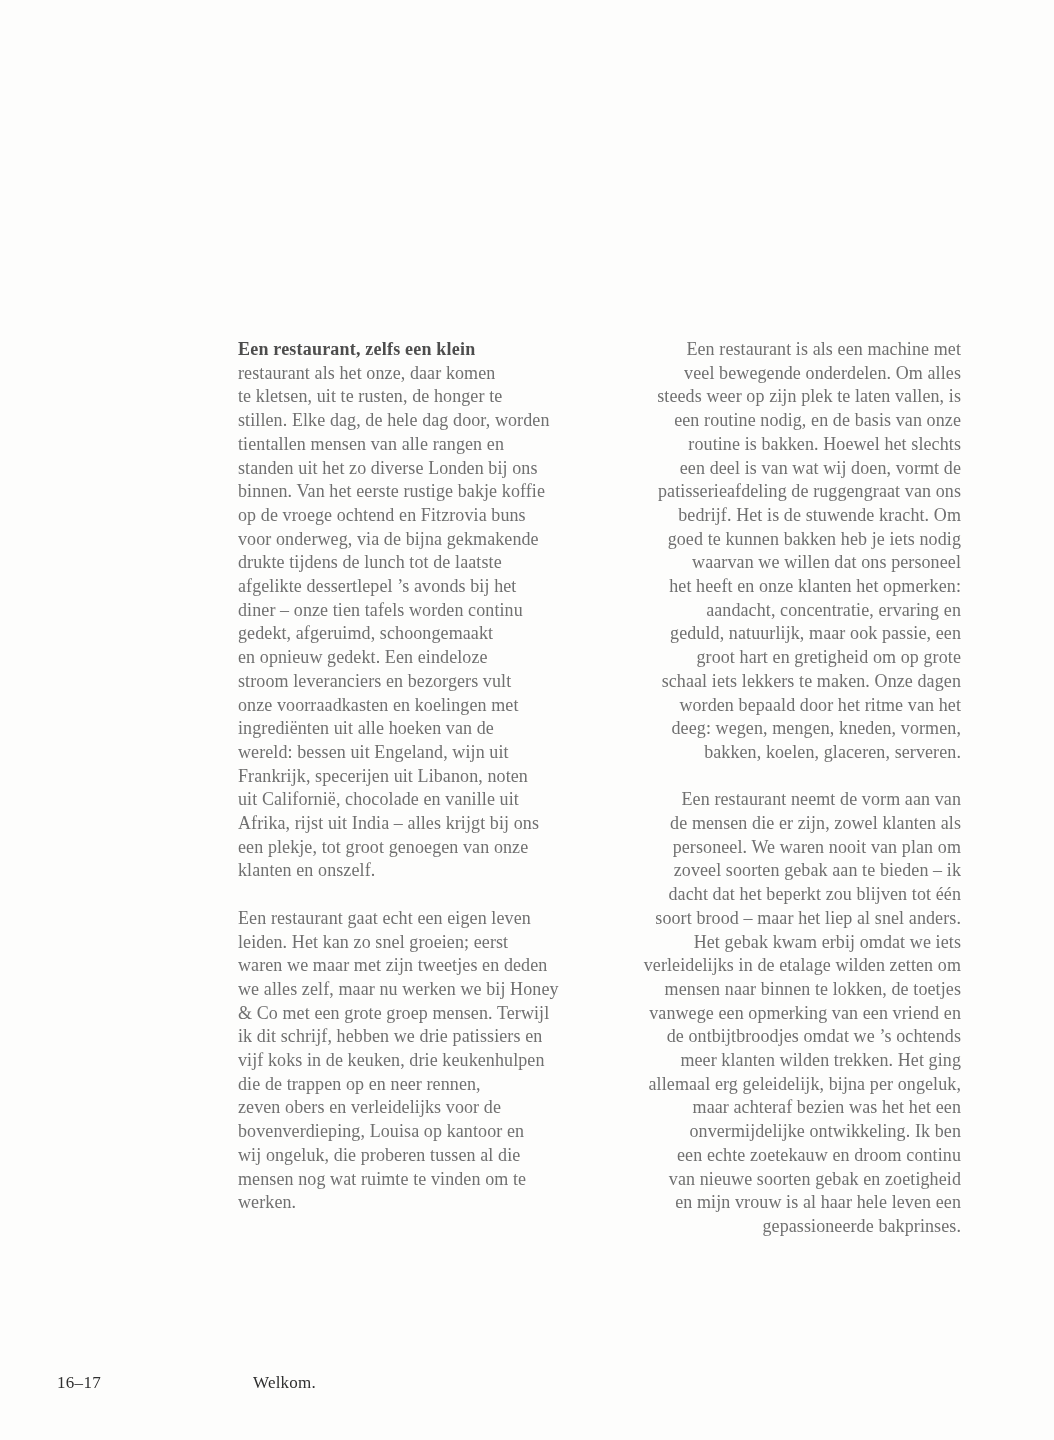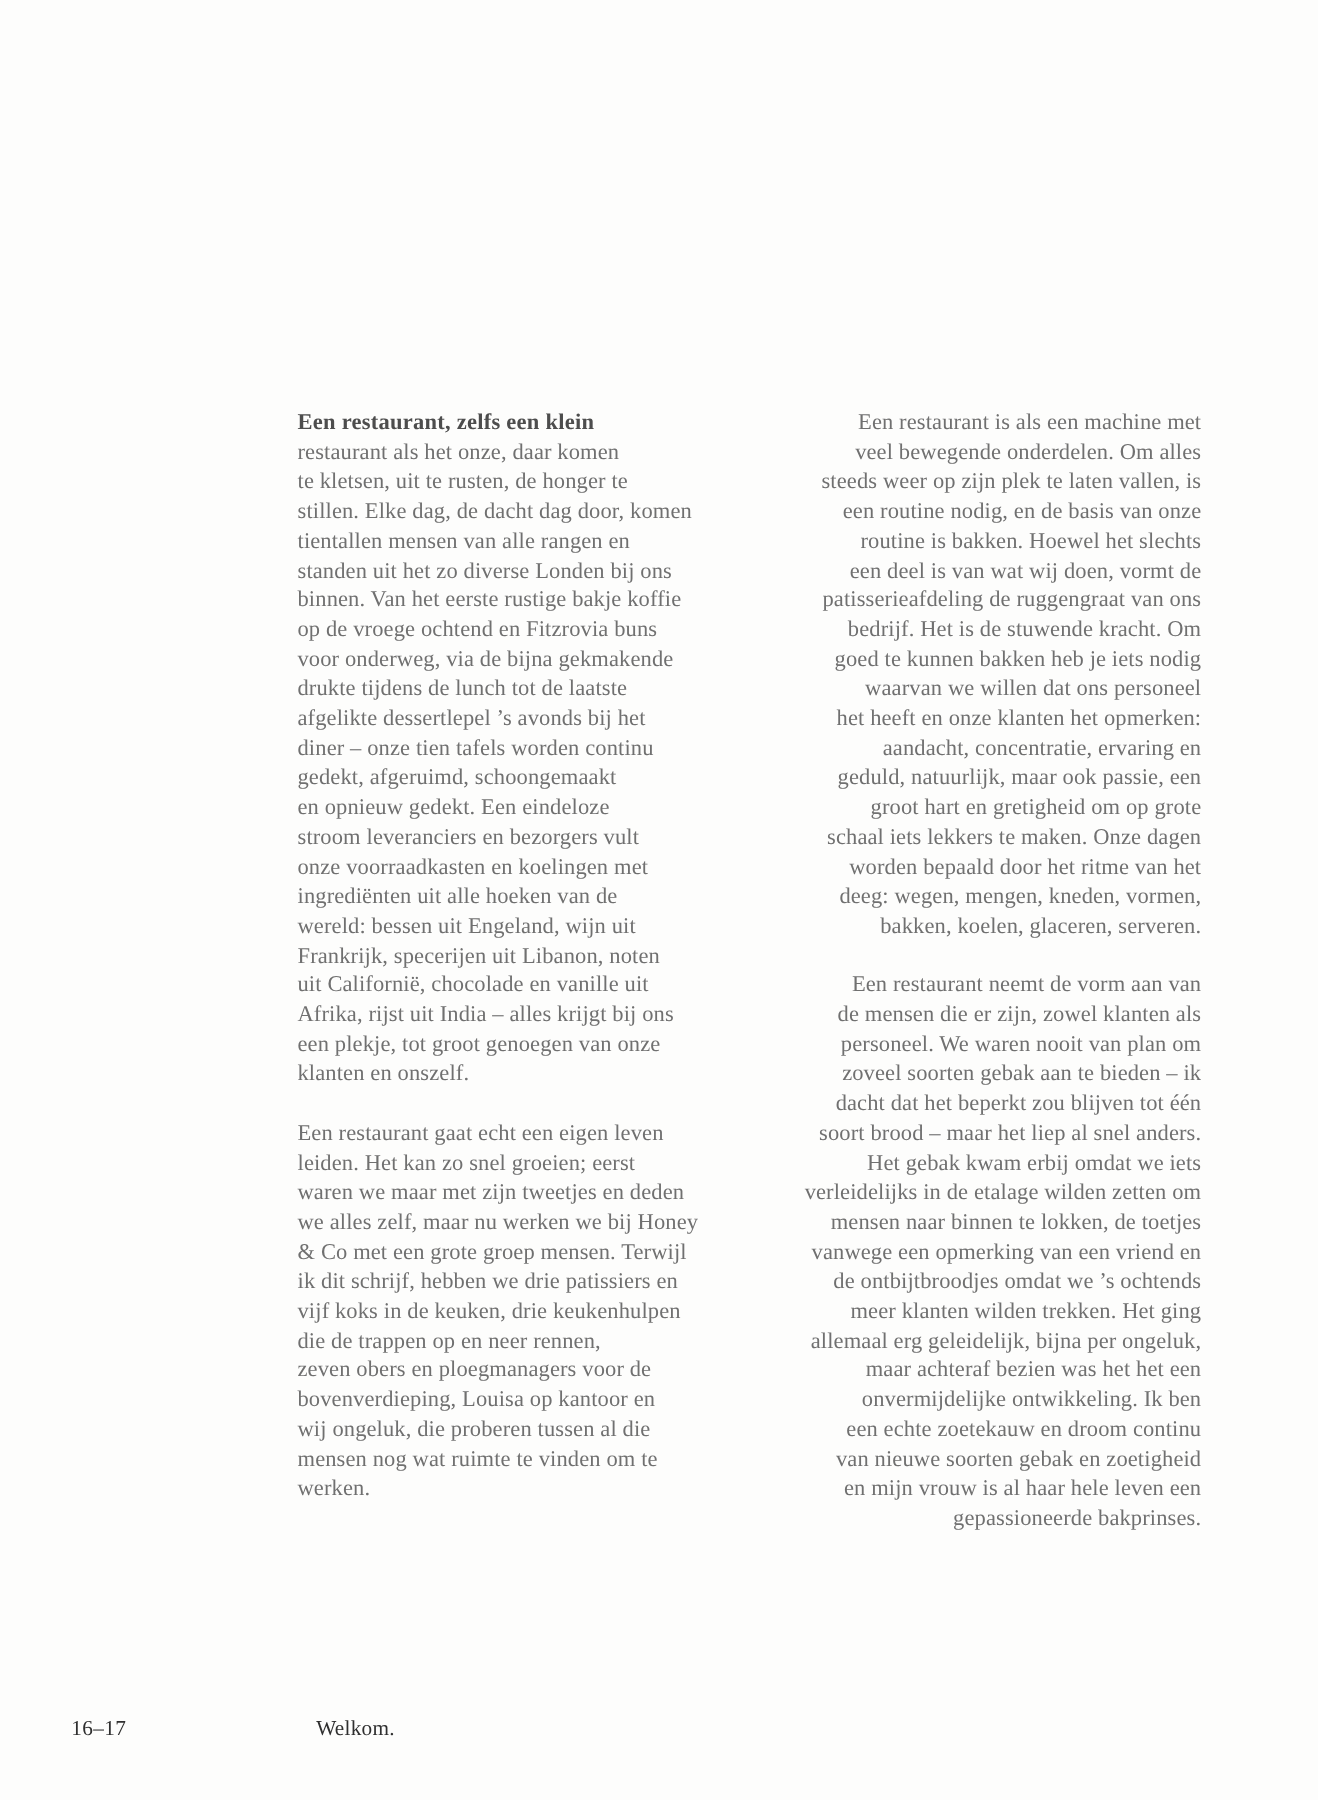--- a/index.html
+++ b/index.html
@@ -13,21 +13,21 @@
   .page {
     position: relative;
     width: 1054px;
     height: 1440px;
     background: var(--page-bg);
     font-family: "Liberation Serif", "DejaVu Serif", serif;
     overflow: hidden;
   }
   .column {
     position: absolute;
-    top: 326px;
+    top: 338px;
     font-size: 18px;
     line-height: 23.7px;
     color: var(--body-text);
     letter-spacing: 0.1px;
   }
   .column-left  { left: 238px; width: 350px; }
   .column-right { left: 601px; width: 360px; text-align: right; }
   .paragraph { margin-bottom: 23.7px; }
   .paragraph:last-child { margin-bottom: 0; }
   .line { white-space: nowrap; }
@@ -53,21 +53,21 @@
 <body>
 
 <div class="page">
 
   <main>
     <section class="column column-left">
         <div class="paragraph">
           <div class="line bold-lead">Een restaurant, zelfs een klein</div>
           <div class="line">restaurant als het onze, daar komen</div>
           <div class="line">te kletsen, uit te rusten, de honger te</div>
-          <div class="line">stillen. Elke dag, de dacht dag door, komen</div>
+          <div class="line">stillen. Elke dag, de hele dag door, worden</div>
           <div class="line">tientallen mensen van alle rangen en</div>
           <div class="line">standen uit het zo diverse Londen bij ons</div>
           <div class="line">binnen. Van het eerste rustige bakje koffie</div>
           <div class="line">op de vroege ochtend en Fitzrovia buns</div>
           <div class="line">voor onderweg, via de bijna gekmakende</div>
           <div class="line">drukte tijdens de lunch tot de laatste</div>
           <div class="line">afgelikte dessertlepel ’s avonds bij het</div>
           <div class="line">diner – onze tien tafels worden continu</div>
           <div class="line">gedekt, afgeruimd, schoongemaakt</div>
           <div class="line">en opnieuw gedekt. Een eindeloze</div>
@@ -83,21 +83,21 @@
         </div>
         <div class="paragraph">
           <div class="line">Een restaurant gaat echt een eigen leven</div>
           <div class="line">leiden. Het kan zo snel groeien; eerst</div>
           <div class="line">waren we maar met zijn tweetjes en deden</div>
           <div class="line">we alles zelf, maar nu werken we bij Honey</div>
           <div class="line">&amp; Co met een grote groep mensen. Terwijl</div>
           <div class="line">ik dit schrijf, hebben we drie patissiers en</div>
           <div class="line">vijf koks in de keuken, drie keukenhulpen</div>
           <div class="line">die de trappen op en neer rennen,</div>
-          <div class="line">zeven obers en ploegmanagers voor de</div>
+          <div class="line">zeven obers en verleidelijks voor de</div>
           <div class="line">bovenverdieping, Louisa op kantoor en</div>
           <div class="line">wij ongeluk, die proberen tussen al die</div>
           <div class="line">mensen nog wat ruimte te vinden om te</div>
           <div class="line">werken.</div>
         </div>
       </section>
 
     <section class="column column-right">
         <div class="paragraph">
           <div class="line">Een restaurant is als een machine met</div>

